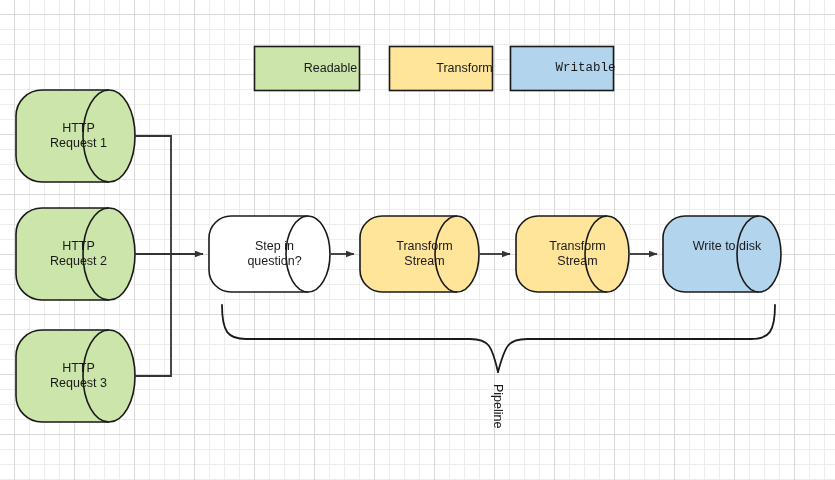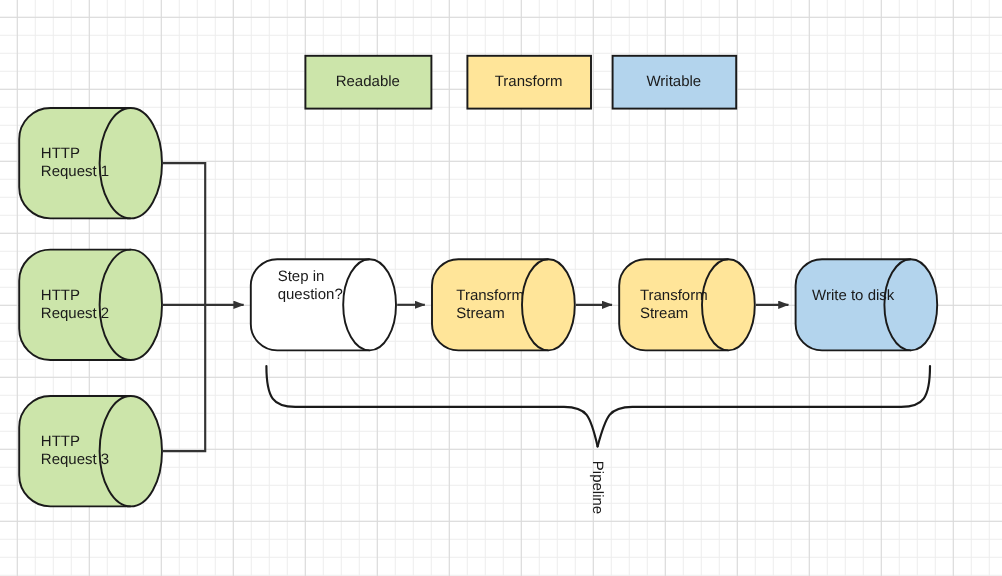--- a/index.html
+++ b/index.html
@@ -27,35 +27,38 @@
     left: 0;
     top: 0;
     width: 835px;
     height: 480px;
   }
   .node-label {
     position: absolute;
     display: flex;
     align-items: center;
     justify-content: center;
+    text-align: center;
     color: #1a1a1a;
     font-size: 12.5px;
     line-height: 15px;
     pointer-events: none;
     white-space: pre-line;
+    margin-left: 16px;
   }
   .legend-label {
     position: absolute;
     display: flex;
     align-items: center;
     justify-content: center;
     text-align: left;
     color: #1a1a1a;
     font-size: 12.5px;
     pointer-events: none;
+    padding-left: 24px;
   }
   .brace-label {
     position: absolute;
     color: #1a1a1a;
     font-size: 12.5px;
     transform-origin: left top;
     transform: rotate(90deg);
     white-space: nowrap;
   }
 </style>
@@ -120,30 +123,30 @@
     </g>
 
     <g fill="none" stroke="#1a1a1a" stroke-width="1.8" stroke-linecap="round">
       <path d="M 222,305 C 222,332 228,339 246,339 L 470,339 C 489,339 492,346 498,372"></path>
       <path d="M 775,305 C 775,332 769,339 751,339 L 527,339 C 508,339 505,346 498,372"></path>
     </g>
   </svg>
 
   <div class="legend-label" style="left:254px; top:46px; width:105px; height:44px;">Readable</div>
   <div class="legend-label" style="left:389px; top:46px; width:103px; height:44px;">Transform</div>
-  <div class="legend-label" style="left:510px; top:46px; width:103px; height:44px;">Writable</div>
+  <div class="legend-label" style="left:510px; top:46px; width:103px; height:44px;font-family:Liberation Mono, monospace;">Writable</div>
 
   <div class="node-label" style="left:16px; top:90px; width:93px; height:92px;">HTTP
 Request 1</div>
   <div class="node-label" style="left:16px; top:208px; width:93px; height:92px;">HTTP
 Request 2</div>
   <div class="node-label" style="left:16px; top:330px; width:93px; height:92px;">HTTP
 Request 3</div>
 
-  <div class="node-label" style="left:209px; top:200px; width:99px; height:76px;">Step in
+  <div class="node-label" style="left:209px; top:216px; width:99px; height:76px;">Step in
 question?</div>
   <div class="node-label" style="left:360px; top:216px; width:97px; height:76px;">Transform
 Stream</div>
   <div class="node-label" style="left:516px; top:216px; width:91px; height:76px;">Transform
 Stream</div>
   <div class="node-label" style="left:663px; top:216px; width:96px; height:60px;">Write to disk</div>
 
   <div class="brace-label" style="left:505px; top:384px;">Pipeline</div>
 
 </div>

